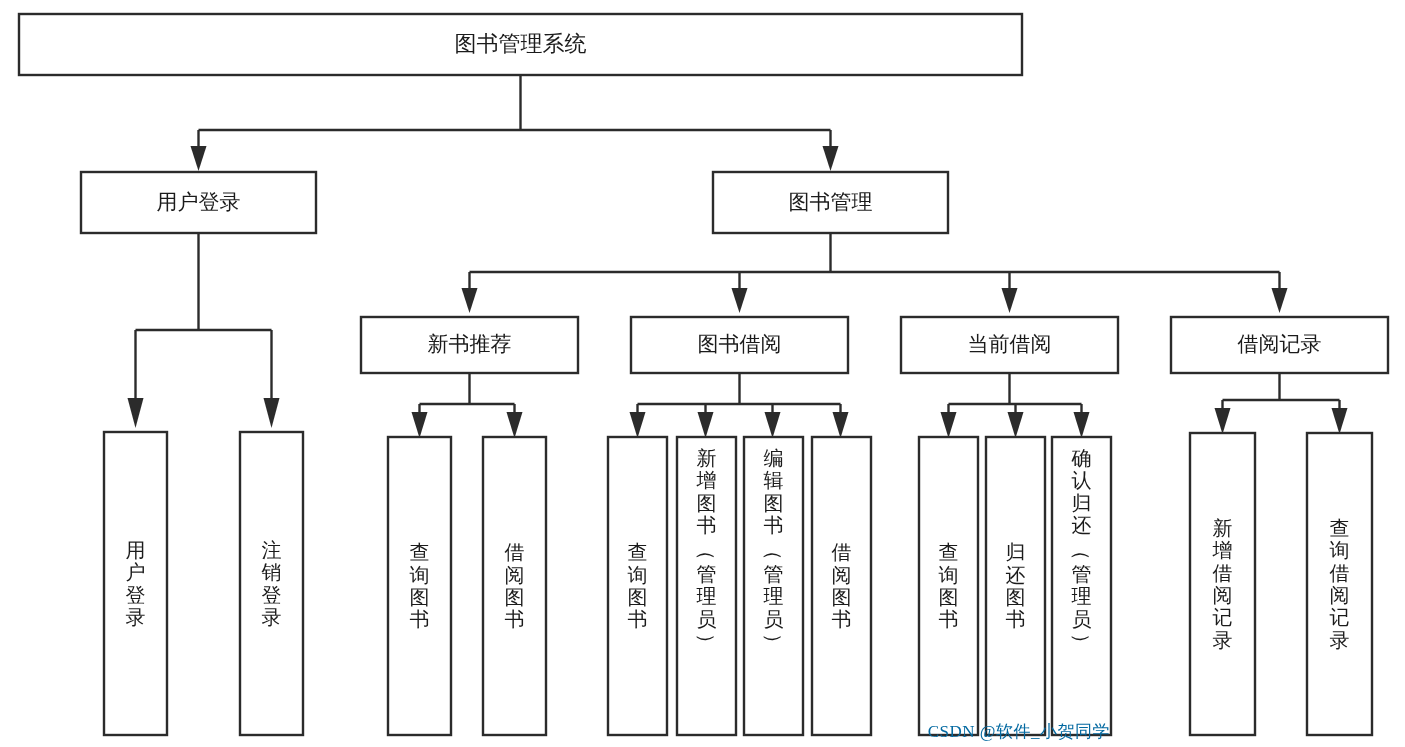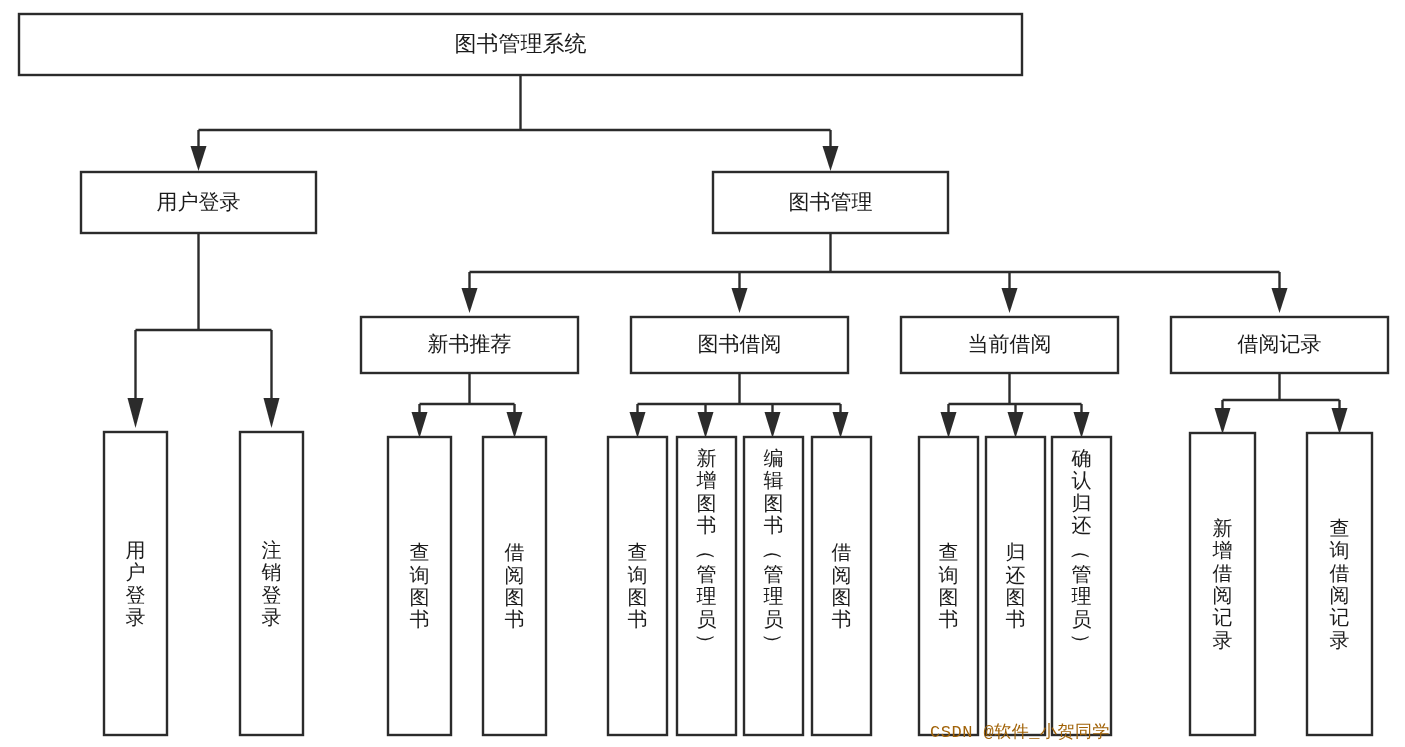--- a/index.html
+++ b/index.html
@@ -68,23 +68,23 @@
     box-sizing: border-box;
     pointer-events: none;
   }
   .vlabel span {
     display: block;
   }
   .watermark {
     position: absolute;
     right: 8px;
     bottom: 4px;
-    font-family: Liberation Mono, monospace;
+    font-family: Liberation Serif, serif;
     font-size: 17px;
-    color: #a16207;
+    color: #0369a1;
     letter-spacing: 0.5px;
     white-space: nowrap;
   }
 </style>
 </head>
 <body>
 
 <div id="diagram-root">
 
   <svg class="diagram" viewBox="0 0 1405 747">

